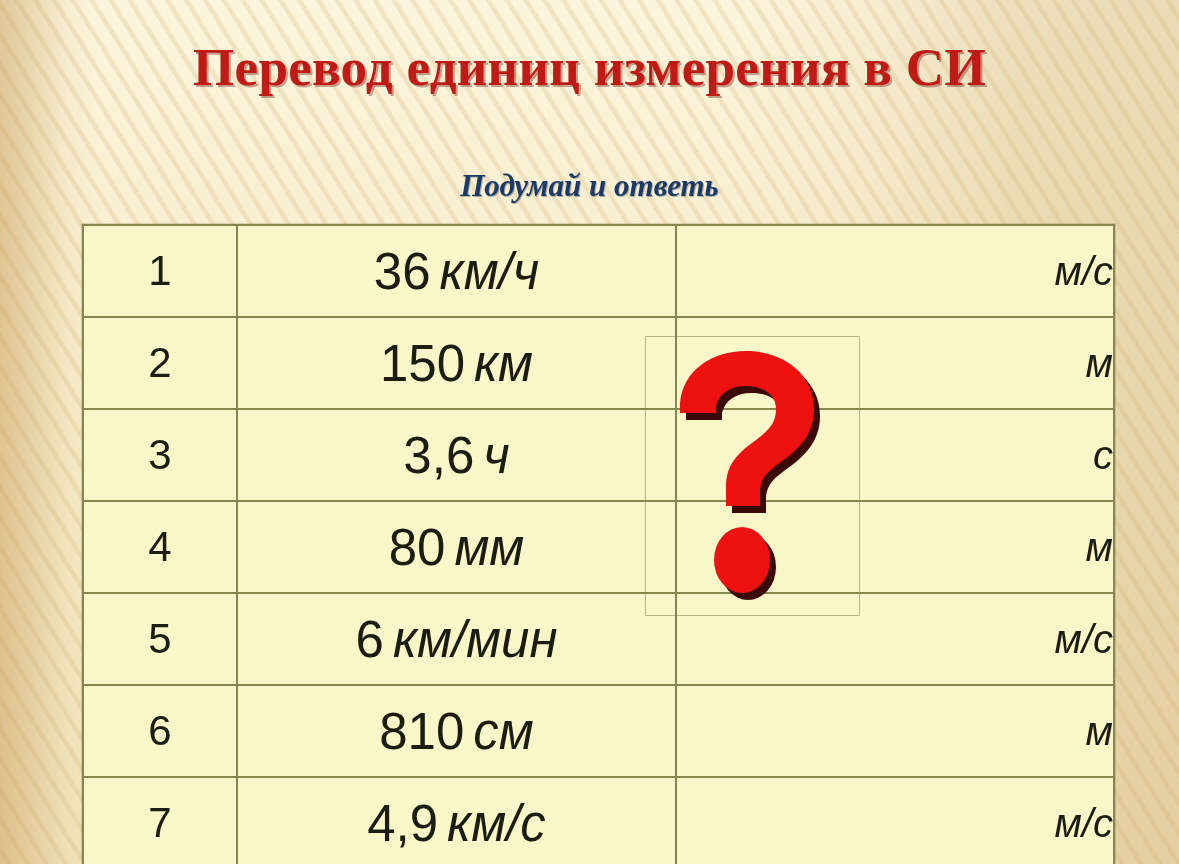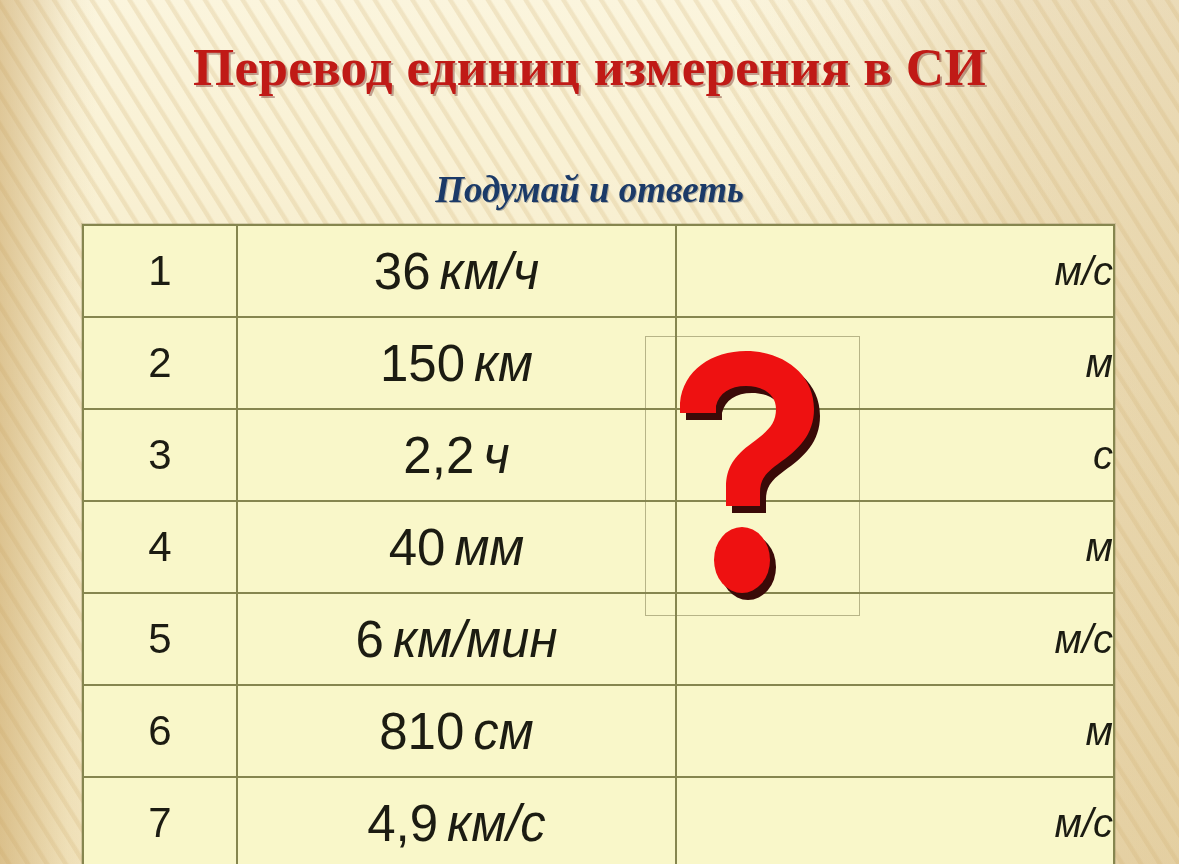--- a/index.html
+++ b/index.html
@@ -88,21 +88,21 @@
 
   
   .subtitle {
     position: absolute;
     left: 0; right: 0;
     top: 168px;
     text-align: center;
     font-family: "Liberation Serif", "DejaVu Serif", serif;
     font-weight: bold;
     font-style: italic;
-    font-size: 37px;
+    font-size: 31px;
     color: #1b3a68;
     text-shadow: 1px 1px 0 rgba(10,25,55,0.30);
     white-space: nowrap;
   }
 
   
   .conv-table {
     position: absolute;
     left: 82px;
     top: 224px;
@@ -192,27 +192,27 @@
         </tr>
 
         <tr>
           <td class="cell-idx">2</td>
           <td class="cell-val"><span class="num">150</span><span class="unit">км</span></td>
           <td class="cell-unit">м</td>
         </tr>
 
         <tr>
           <td class="cell-idx">3</td>
-          <td class="cell-val"><span class="num">2,2</span><span class="unit">ч</span></td>
+          <td class="cell-val"><span class="num">3,6</span><span class="unit">ч</span></td>
           <td class="cell-unit">с</td>
         </tr>
 
         <tr>
           <td class="cell-idx">4</td>
-          <td class="cell-val"><span class="num">40</span><span class="unit">мм</span></td>
+          <td class="cell-val"><span class="num">80</span><span class="unit">мм</span></td>
           <td class="cell-unit">м</td>
         </tr>
 
         <tr>
           <td class="cell-idx">5</td>
           <td class="cell-val"><span class="num">6</span><span class="unit">км/мин</span></td>
           <td class="cell-unit">м/с</td>
         </tr>
 
         <tr>

